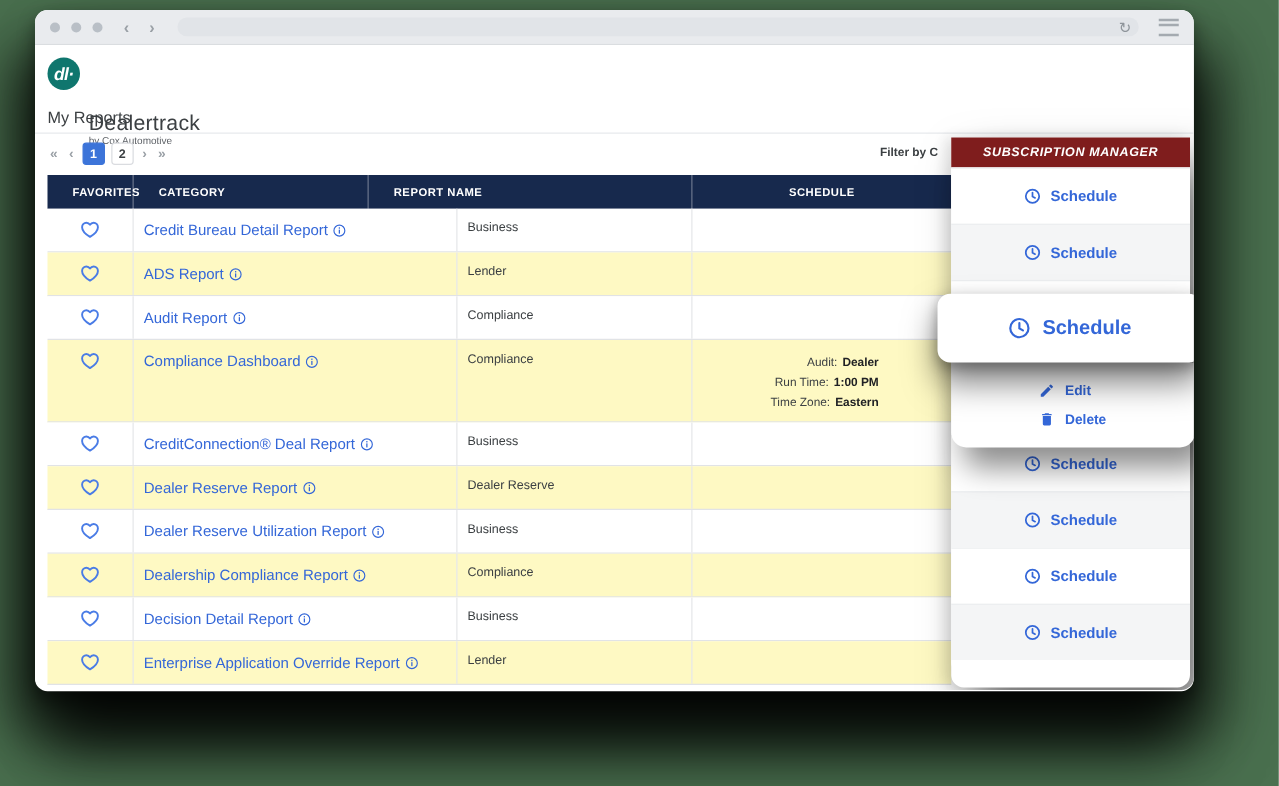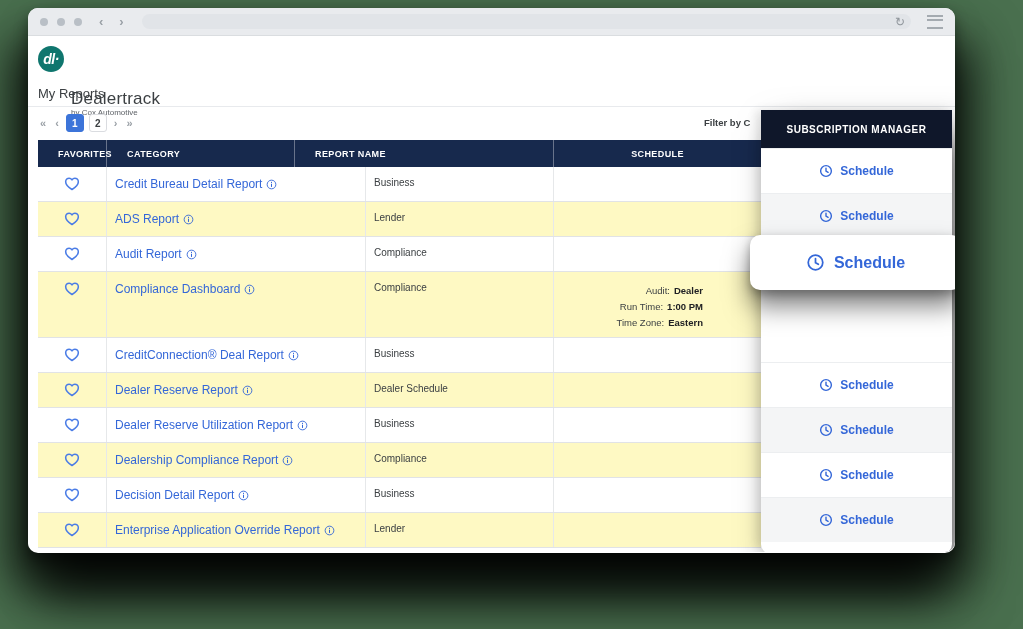--- a/index.html
+++ b/index.html
@@ -90,22 +90,22 @@
   .sch-line .lbl{color:#3c4043;}
   .sch-line .val{font-weight:bold;color:#202124;}
 
   
   .subpanel{
     position:absolute;left:733px;top:74px;width:191px;height:440px;z-index:5;background:#fff;
     box-shadow:16px 22px 38px rgba(0,0,0,.55), -5px 0 10px rgba(0,0,0,.10);
     border-radius:0 0 10px 10px;
   }
   .subhead{
-    height:38px;background:#0f172a;color:#fff;display:flex;align-items:center;justify-content:center;
-    font-size:10px;font-weight:bold;letter-spacing:.5px;
+    height:24px;background:#7f1d1d;color:#fff;display:flex;align-items:center;justify-content:center;
+    font-size:10px;font-weight:bold;letter-spacing:.5px;font-style:italic;
   }
   .srow{
     height:45px;display:flex;align-items:center;justify-content:center;gap:7px;
     background:#fff;border-top:1px solid #eceef0;box-sizing:border-box;cursor:pointer;
   }
   .srow.alt{background:#f4f5f6;}
   .srow .slabel{color:#3467d8;font-size:12px;font-weight:600;}
   .spacer-popped{height:55px;background:#fff;border-top:1px solid #eceef0;}
   .spacer-editdel{height:68px;background:#fff;}
   .subfoot{height:12px;background:#fff;border-radius:0 0 10px 10px;}
@@ -330,21 +330,21 @@
         <span class="rname">Dealer Reserve Report</span>
         <span class="infoic">
           <svg width="11" height="11" viewBox="0 0 24 24">
             <circle cx="12" cy="12" r="9.5" fill="none" stroke="currentColor" stroke-width="2"></circle>
             <rect x="10.9" y="10.3" width="2.2" height="7" fill="currentColor"></rect>
             <rect x="10.9" y="6.2" width="2.2" height="2.4" fill="currentColor"></rect>
           </svg>
         </span>
       </a>
     </div>
-    <div class="cell c-cat catcell">Dealer Schedule</div>
+    <div class="cell c-cat catcell">Dealer Reserve</div>
     <div class="cell c-sch schcell"></div>
   </div>
 
   <div class="trow">
     <div class="cell c-fav">
       <span class="heart">
         <svg width="16" height="15" viewBox="0 0 24 22" fill="none" stroke="#4a7ce6" stroke-width="2.3" stroke-linejoin="round">
           <path d="M12 20C12 20 2.5 14.2 2.5 8.4 2.5 5.2 5 3 7.7 3c1.9 0 3.4 1.1 4.3 2.5C12.9 4.1 14.4 3 16.3 3 19 3 21.5 5.2 21.5 8.4 21.5 14.2 12 20 12 20z"></path>
         </svg>
       </span>
@@ -509,16 +509,34 @@
       <div class="popcard">
         <span class="clockic">
           <svg width="19" height="19" viewBox="0 0 24 24" fill="none" stroke="currentColor" stroke-width="2.2" stroke-linecap="round">
             <circle cx="12" cy="12" r="9.2"></circle>
               <path d="M12 7v5.2l3.6 2.1"></path>
           </svg>
         </span>
         <span class="slabel">Schedule</span>
       </div>
 
+      <div class="editcard">
+        <div class="actionlink">
+          <span class="aic">
+            <svg width="13" height="13" viewBox="0 0 24 24" fill="currentColor">
+              <path d="M3 17.2V21h3.8L17.8 10 14 6.2 3 17.2zM20.7 7.1c.4-.4.4-1 0-1.4l-2.4-2.4a1 1 0 0 0-1.4 0l-1.8 1.8 3.8 3.8 1.8-1.8z"></path>
+            </svg>
+          </span>
+          <span>Edit</span>
+        </div>
+        <div class="actionlink">
+          <span class="aic">
+            <svg width="13" height="13" viewBox="0 0 24 24" fill="currentColor">
+              <path d="M6 19a2 2 0 0 0 2 2h8a2 2 0 0 0 2-2V7H6v12zM19 4h-3.5l-1-1h-5l-1 1H5v2h14V4z"></path>
+            </svg>
+          </span>
+          <span>Delete</span>
+        </div>
+      </div>
 
     </div>
   </div>
 </div>
 
 </body></html>

